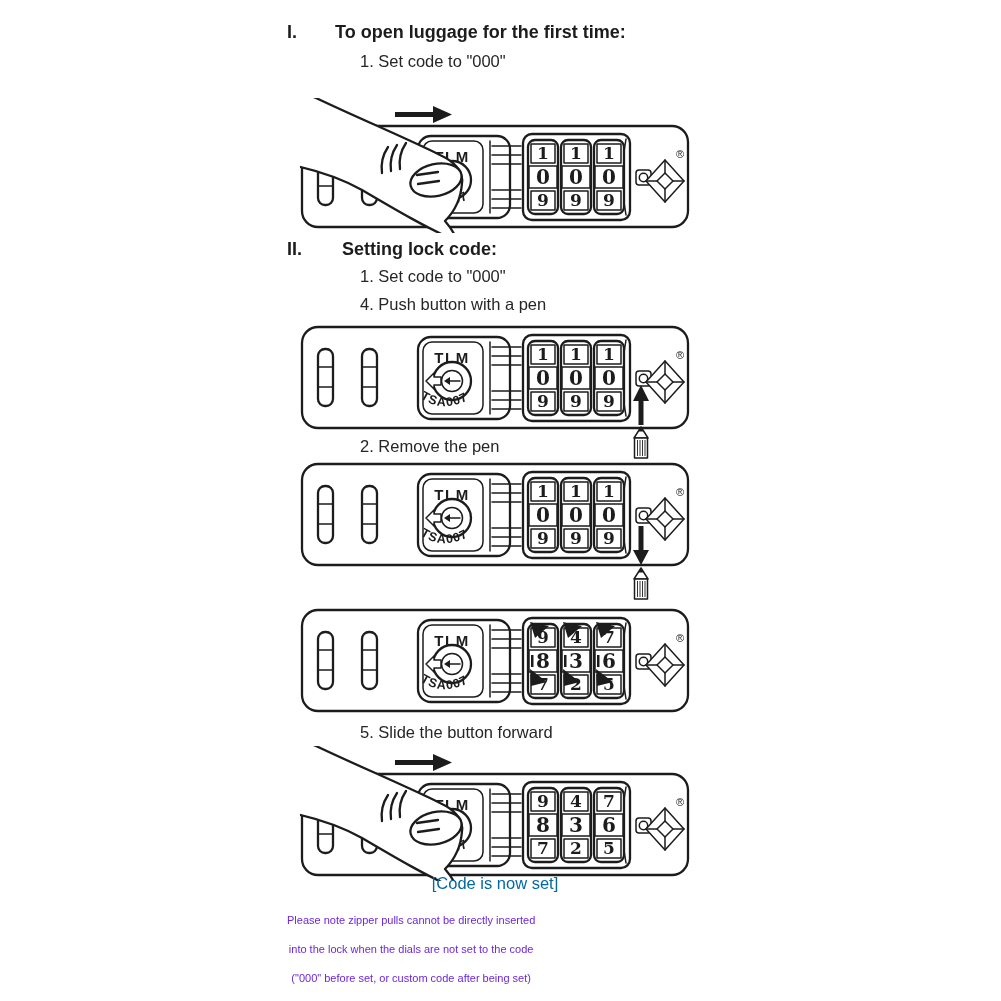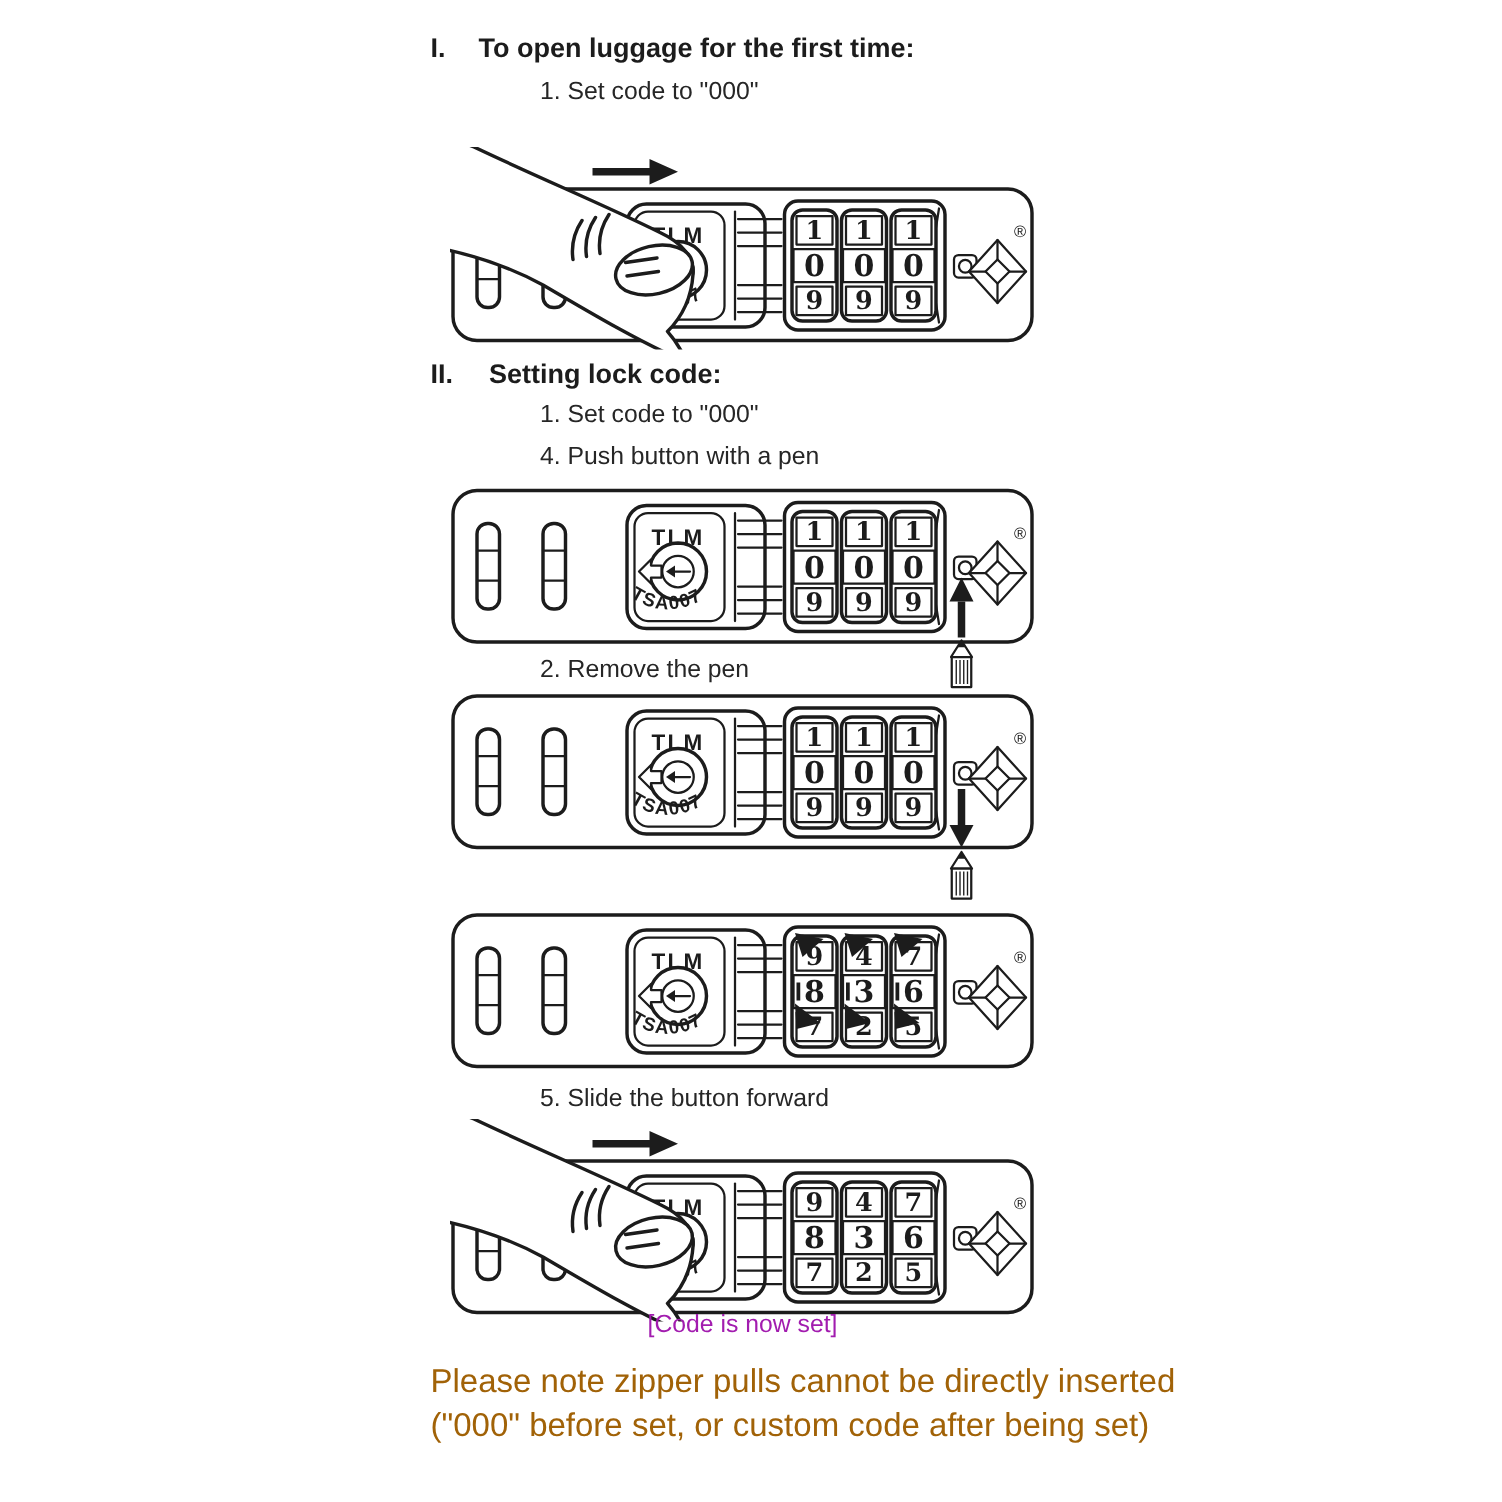--- a/index.html
+++ b/index.html
@@ -1,24 +1,24 @@
 <!DOCTYPE html>
 <html><head>
 <meta charset="utf-8">
 <style>
   :root{ --ink:#1c1c1c; }
   html,body{margin:0;padding:0;background:#fff;}
   .page{position:relative;width:1001px;height:1001px;background:#fff;overflow:hidden;
         font-family:"Liberation Sans",sans-serif;color:var(--ink);}
   .abs{position:absolute;}
   .hnum{font-weight:bold;font-size:18px;}
-  .htitle{font-weight:bold;font-size:18px;}
+  .htitle{font-weight:bold;font-size:18px;margin-left:16px;}
   .step{font-size:16.5px;color:#262626;}
-  .codeset{font-size:16.5px;width:390px;text-align:center;color:#a21caf;}
-  .footer{font-size:22px;line-height:29px;color:#a16207;}
+  .codeset{font-size:16.5px;width:390px;text-align:center;color:#0369a1;}
+  .footer{font-size:11px;line-height:29px;color:#6d28d9;text-align:center;}
   svg{display:block;}
   
   .s2 {fill:none;stroke:var(--ink);stroke-width:2.3;stroke-linejoin:round;stroke-linecap:round;}
   .s2f{fill:#fff;stroke:var(--ink);stroke-width:2.3;stroke-linejoin:round;}
   .s15{fill:none;stroke:var(--ink);stroke-width:1.5;stroke-linejoin:round;stroke-linecap:round;}
   .s15f{fill:#fff;stroke:var(--ink);stroke-width:1.5;stroke-linejoin:round;}
   .s09{fill:none;stroke:var(--ink);stroke-width:.9;}
   .blk{fill:var(--ink);stroke:none;}
   .dg{font-family:"DejaVu Serif",serif;font-weight:bold;fill:var(--ink);text-anchor:middle;}
   .dg-top{font-size:17px;} .dg-mid{font-size:20px;} .dg-bot{font-size:17px;}
@@ -258,16 +258,17 @@
       <text class="regm" x="376" y="34">®</text>
     </g>
     <use href="#slidearrow"></use>
     <use href="#hand"></use>
   </svg>
 
   <div class="abs codeset" style="left:300px;top:874px">[Code is now set]</div>
 
   <div class="abs footer" style="left:287px;top:906px">
     <div>Please note zipper pulls cannot be directly inserted</div>
+    <div>into the lock when the dials are not set to the code</div>
     <div>("000" before set, or custom code after being set)</div>
   </div>
 
 </div>
 
 </body></html>

